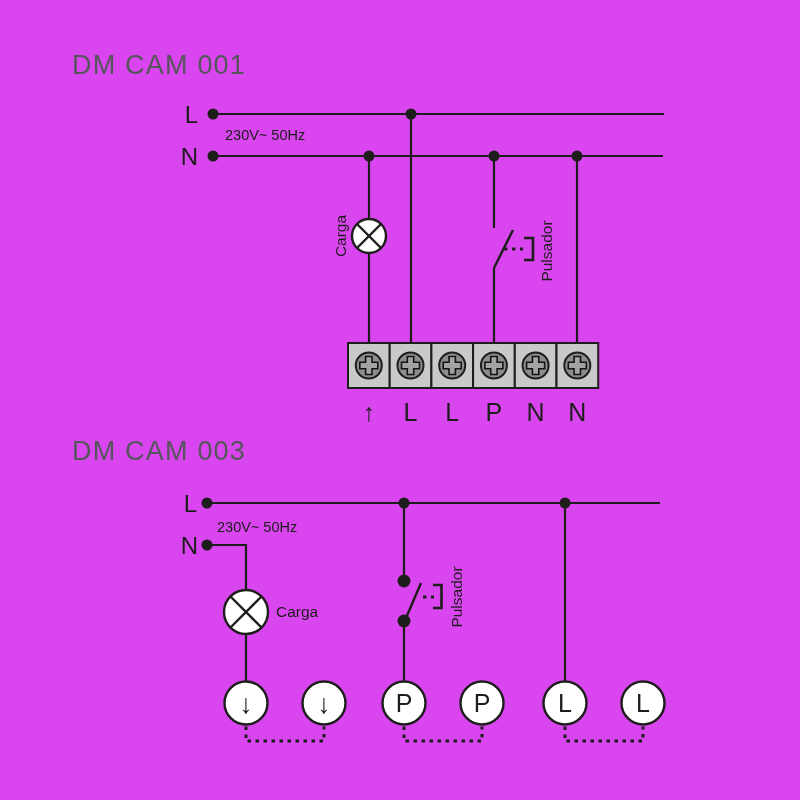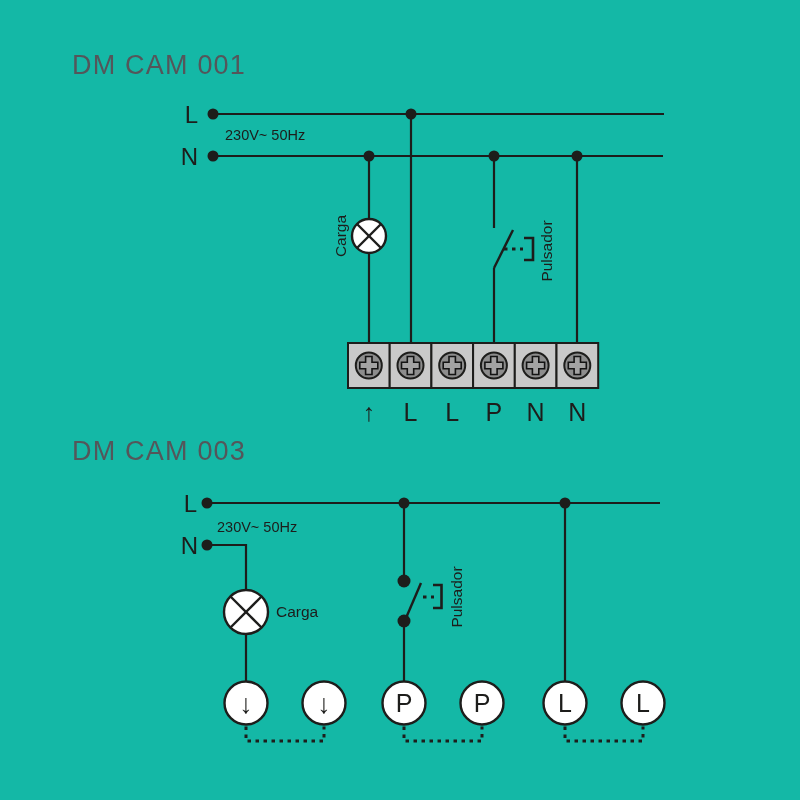--- a/index.html
+++ b/index.html
@@ -1,16 +1,16 @@
 <!DOCTYPE html>
 <html><head>
 <meta charset="utf-8">
 <style>
   html,body{margin:0;padding:0;background:#ffffff;}
-  .canvas{position:relative;width:800px;height:800px;background:#14b8a6;overflow:hidden;}
+  .canvas{position:relative;width:800px;height:800px;background:#d946ef;overflow:hidden;}
   svg{font-family:"Liberation Sans",sans-serif;}
   .wire{stroke:#1d1d1b;stroke-width:2.2;fill:none;}
   .wire-sym{stroke:#1d1d1b;stroke-width:2.4;fill:none;}
   .node{fill:#1d1d1b;stroke:none;}
   .dotted{stroke:#1d1d1b;stroke-width:3;fill:none;stroke-dasharray:3.5 4.5;}
   .bracket{stroke:#1d1d1b;stroke-width:2.6;fill:none;}
   .t-title{font-size:27px;fill:#54565a;letter-spacing:1.2px;}
   .t-linelabel{font-size:24px;fill:#1d1d1b;}
   .t-voltage{font-size:14.5px;fill:#1d1d1b;}
   .t-comp{font-size:15.5px;fill:#1d1d1b;}

